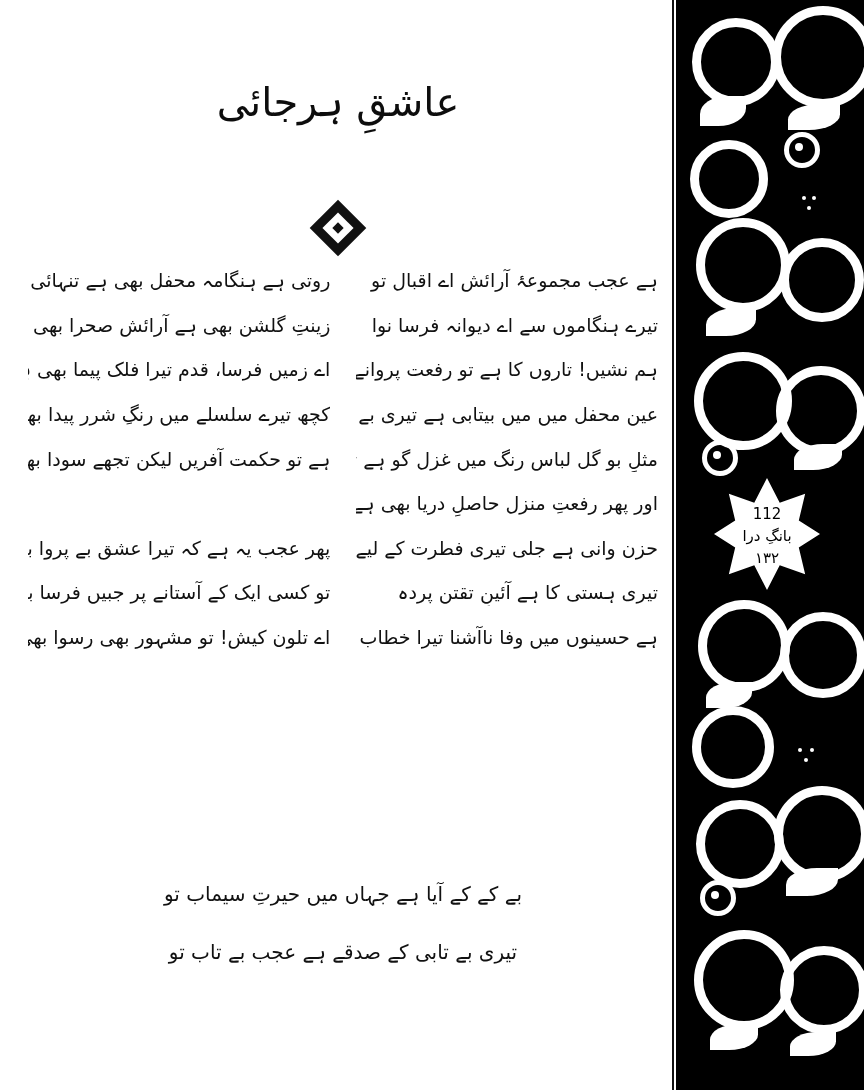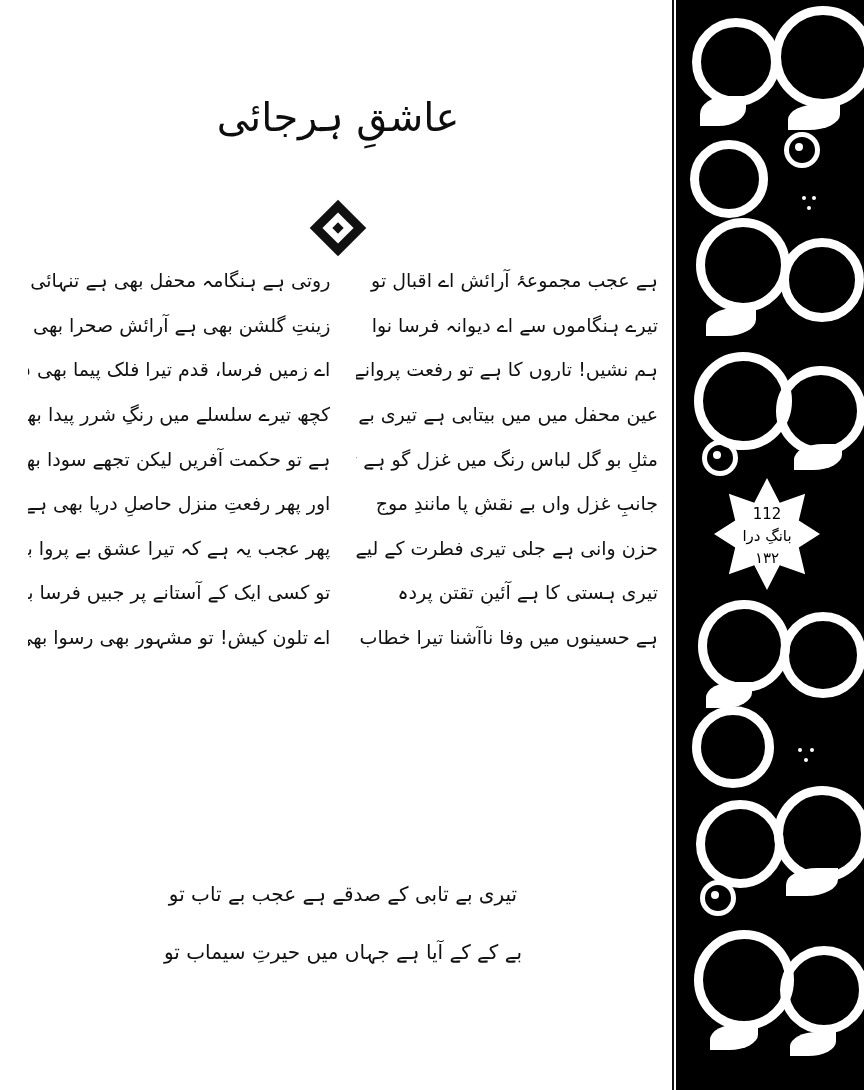--- a/index.html
+++ b/index.html
@@ -38,21 +38,21 @@
     left: 672px;
     top: 0;
     width: 2px;
     height: 1090px;
     background: #111111;
   }
 
   #poem-title {
     position: absolute;
     left: 0;
-    top: 92px;
+    top: 77px;
     width: 676px;
     text-align: center;
     direction: rtl;
     font-family: "DejaVu Sans", sans-serif;
     font-size: 40px;
     line-height: 1.25;
     color: #0d0d0d;
     letter-spacing: 1px;
   }
 
@@ -260,21 +260,20 @@
         <div class="hemistich first">عین محفل میں میں بیتابی ہے تیری بے جہودوز</div>
         <div class="hemistich second">کچھ تیرے سلسلے میں رنگِ شرر پیدا بھی ہے</div>
       </div>
 
       <div class="couplet">
         <div class="hemistich first">مثلِ بو گل لباسِ رنگ میں غزل گو ہے تو</div>
         <div class="hemistich second">ہے تو حکمت آفریں لیکن تجھے سودا بھی ہے</div>
       </div>
 
       <div class="couplet">
-        <div class="hemistich first">جانبِ غزل واں بے نقشِ پا مانندِ موج</div>
         <div class="hemistich second">اور پھر رفعتِ منزل حاصلِ دریا بھی ہے</div>
       </div>
 
       <div class="couplet">
         <div class="hemistich first">حزن وانی ہے جلی تیری فطرت کے لیے</div>
         <div class="hemistich second">پھر عجب یہ ہے کہ تیرا عشق بے پروا بھی ہے</div>
       </div>
 
       <div class="couplet">
         <div class="hemistich first">تیری ہستی کا ہے آئینِ تقتن پردہ</div>
@@ -282,22 +281,22 @@
       </div>
 
       <div class="couplet">
         <div class="hemistich first">ہے حسینوں میں وفا ناآشنا تیرا خطاب</div>
         <div class="hemistich second">اے تلون کیش! تو مشہور بھی رسوا بھی ہے</div>
       </div>
 
     </div>
 
     <div id="closing">
+      <div class="closing-line">بے کے کے آیا ہے جہاں میں حیرتِ سیماب تو</div>
       <div class="closing-line">تیری بے تابی کے صدقے ہے عجب بے تاب تو</div>
-      <div class="closing-line">بے کے کے آیا ہے جہاں میں حیرتِ سیماب تو</div>
     </div>
 
     <div id="page-edge-rule"></div>
   </div>
 
   <div id="border-panel">
 
     <div class="swirl" style="left:16px; top:18px; width:70px; height:70px;"></div>
     <div class="swirl" style="left:96px; top:6px; width:84px; height:84px;"></div>
     <div class="leaf" style="left:24px; top:96px; width:46px; height:30px;"></div>

